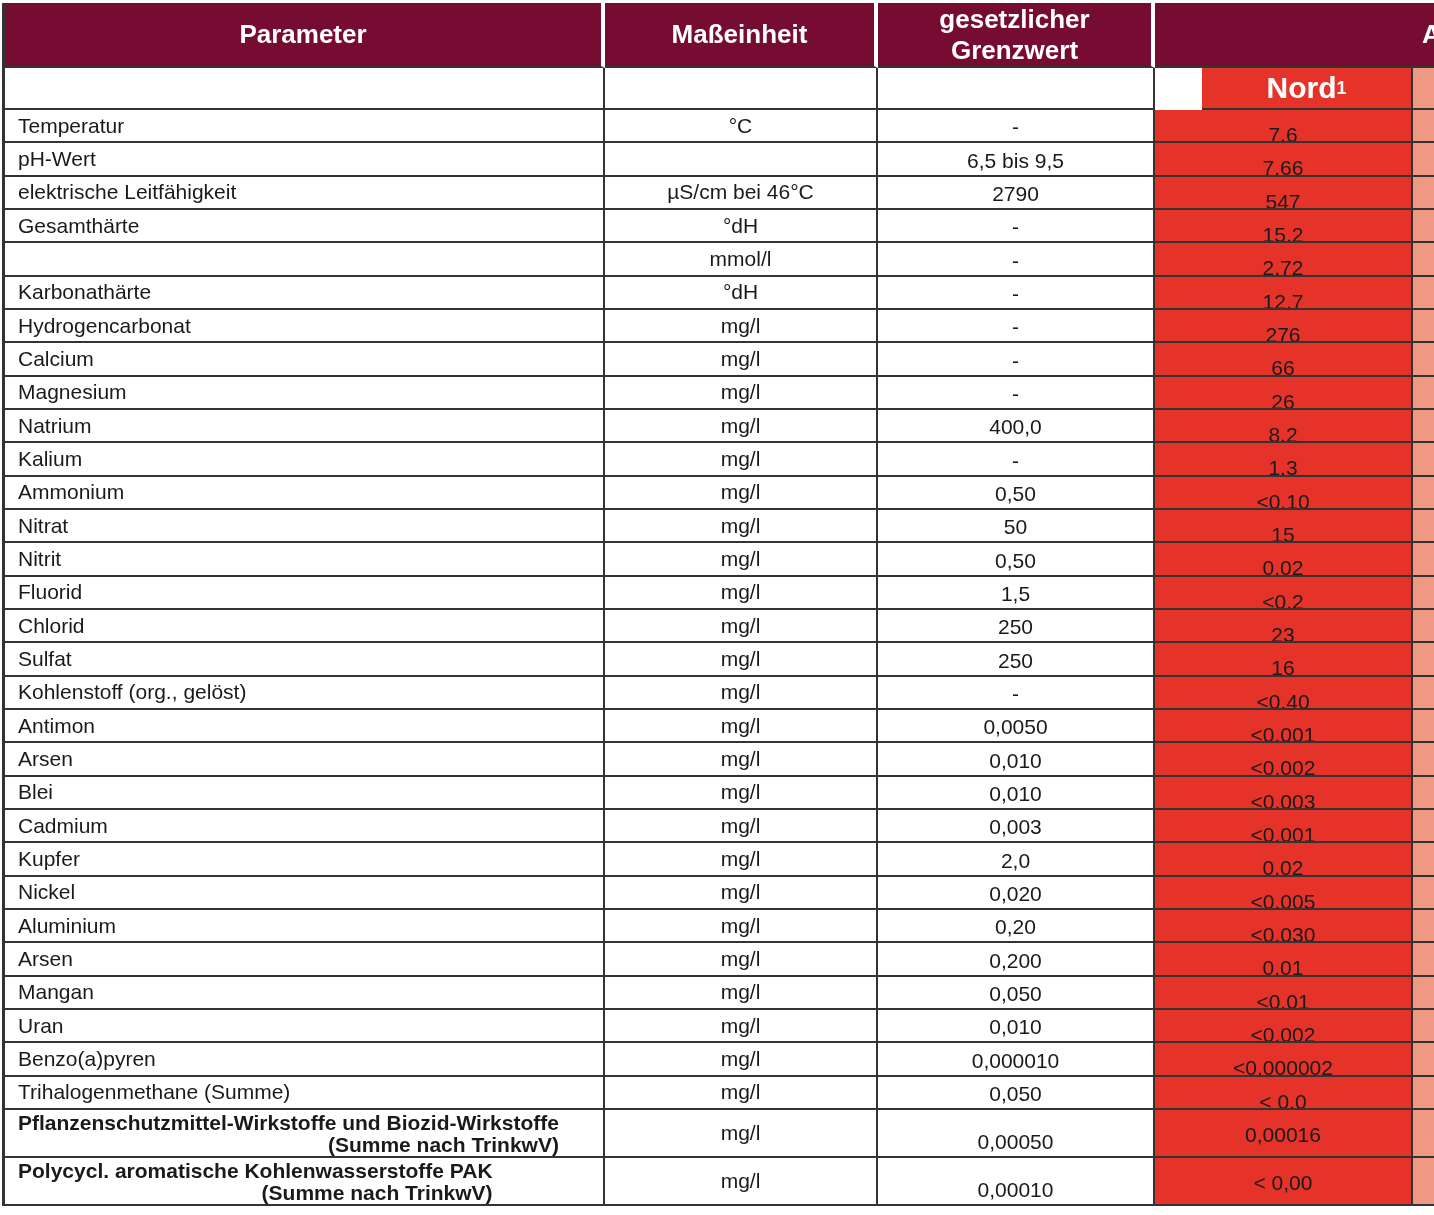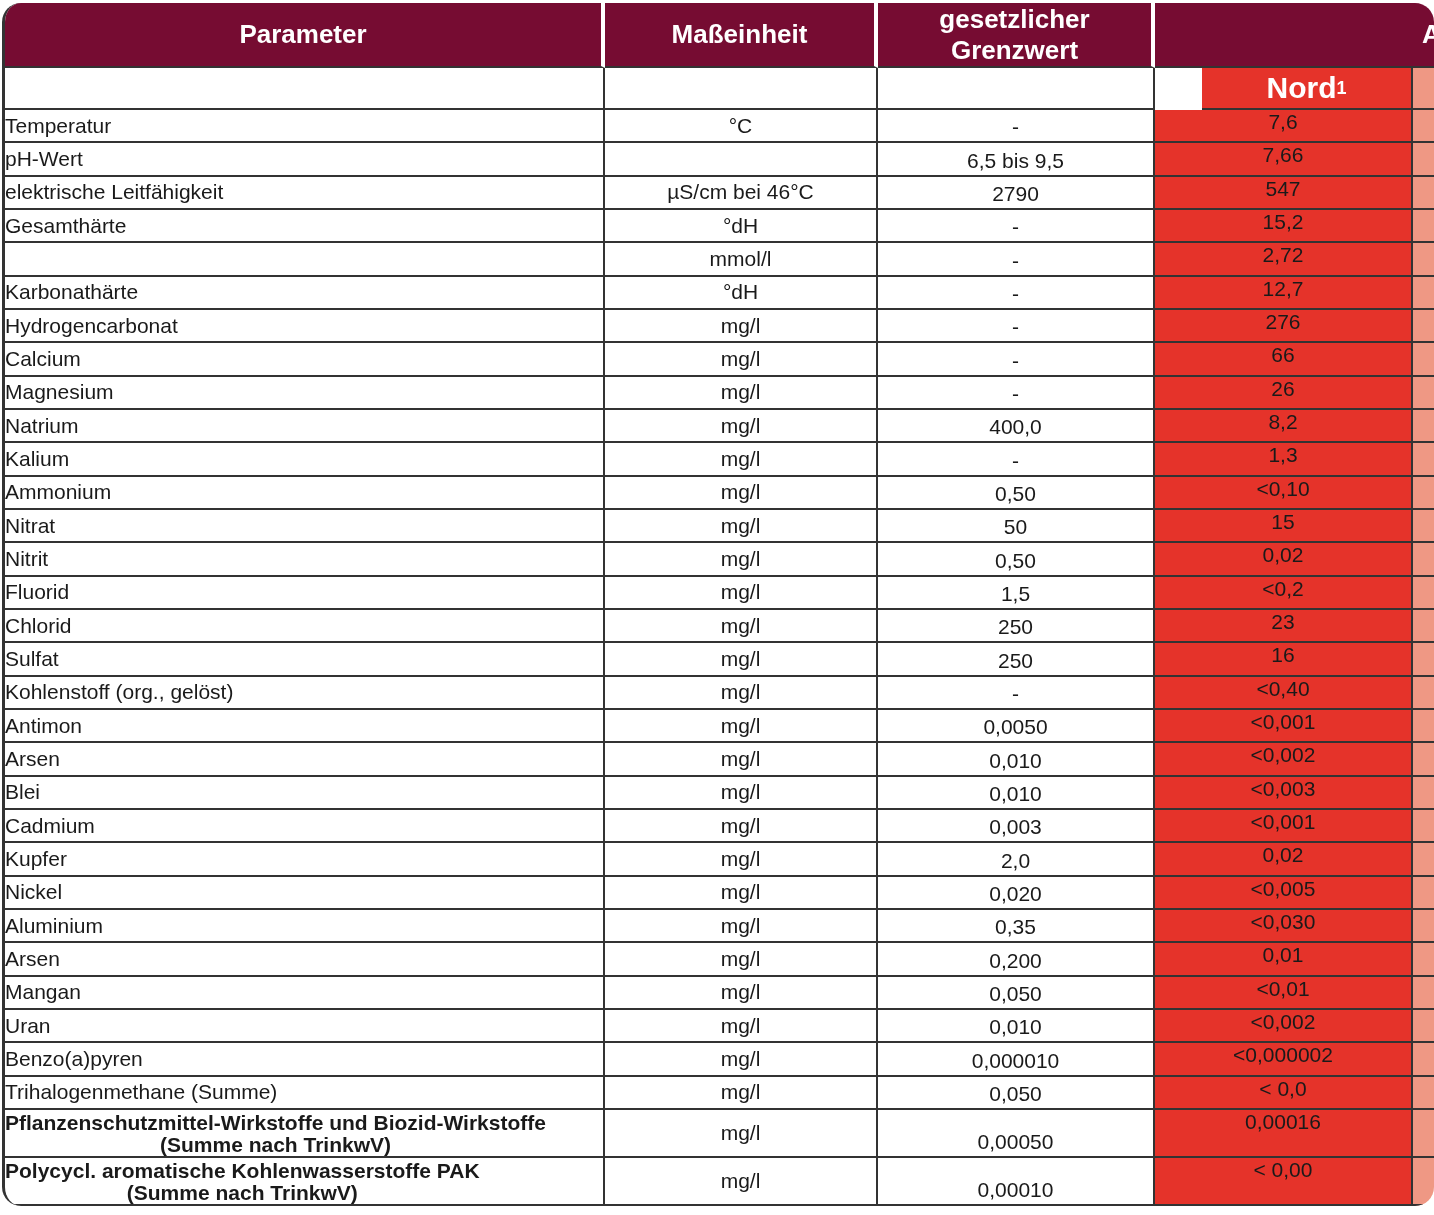--- a/index.html
+++ b/index.html
@@ -12,21 +12,20 @@
   html,body{margin:0;padding:0;background:#fff;}
   body{
     width:1434px;height:1215px;overflow:hidden;
     font-family:"Liberation Sans",sans-serif;
   }
   .table-wrap{
     margin:3px 0 0 2px;
     border-left:3px solid var(--border);
     width:1429px;
     overflow:hidden;
-    border-radius:19px;
   }
   .grid{
     display:grid;
     width:1468px;
     grid-template-columns:600px 273px 277px 258px 60px;
     grid-template-rows:65px 42px repeat(30,33.34px) 48px 48px;
   }
   .c{
     box-sizing:border-box;
     display:flex;
@@ -57,30 +56,30 @@
     background:var(--red);
     color:#fff;
     font-weight:bold;
     font-size:30px;
     margin-left:47px;
   }
   .nord sup{font-size:18px;line-height:0;}
   
   .param{
     justify-content:flex-start;
-    padding-left:0;
-    text-align:center;
+    padding-left:13px;
+    text-align:right;
     white-space:pre-line;
   }
   .param.two-line{align-items:flex-start;padding-top:2px;line-height:22px;font-weight:bold;}
   .limit{align-items:flex-end;padding-bottom:2px;}
   .value{
     background:var(--red);
     align-items:flex-start;
-    padding-top:0;
+    padding-top:13px;
   }
   .sliver{background:var(--salmon);border-right:none;}
 </style>
 </head>
 <body>
 
 <div class="table-wrap">
   <div class="grid" id="grid">
 
     <div class="c mh sep">Parameter</div>
@@ -213,21 +212,21 @@
       <div class="c limit">2,0</div>
       <div class="c value">0,02</div>
       <div class="c sliver"></div>
       <div class="c param">Nickel</div>
       <div class="c unit">mg/l</div>
       <div class="c limit">0,020</div>
       <div class="c value">&lt;0,005</div>
       <div class="c sliver"></div>
       <div class="c param">Aluminium</div>
       <div class="c unit">mg/l</div>
-      <div class="c limit">0,35</div>
+      <div class="c limit">0,20</div>
       <div class="c value">&lt;0,030</div>
       <div class="c sliver"></div>
       <div class="c param">Arsen</div>
       <div class="c unit">mg/l</div>
       <div class="c limit">0,200</div>
       <div class="c value">0,01</div>
       <div class="c sliver"></div>
       <div class="c param">Mangan</div>
       <div class="c unit">mg/l</div>
       <div class="c limit">0,050</div>

